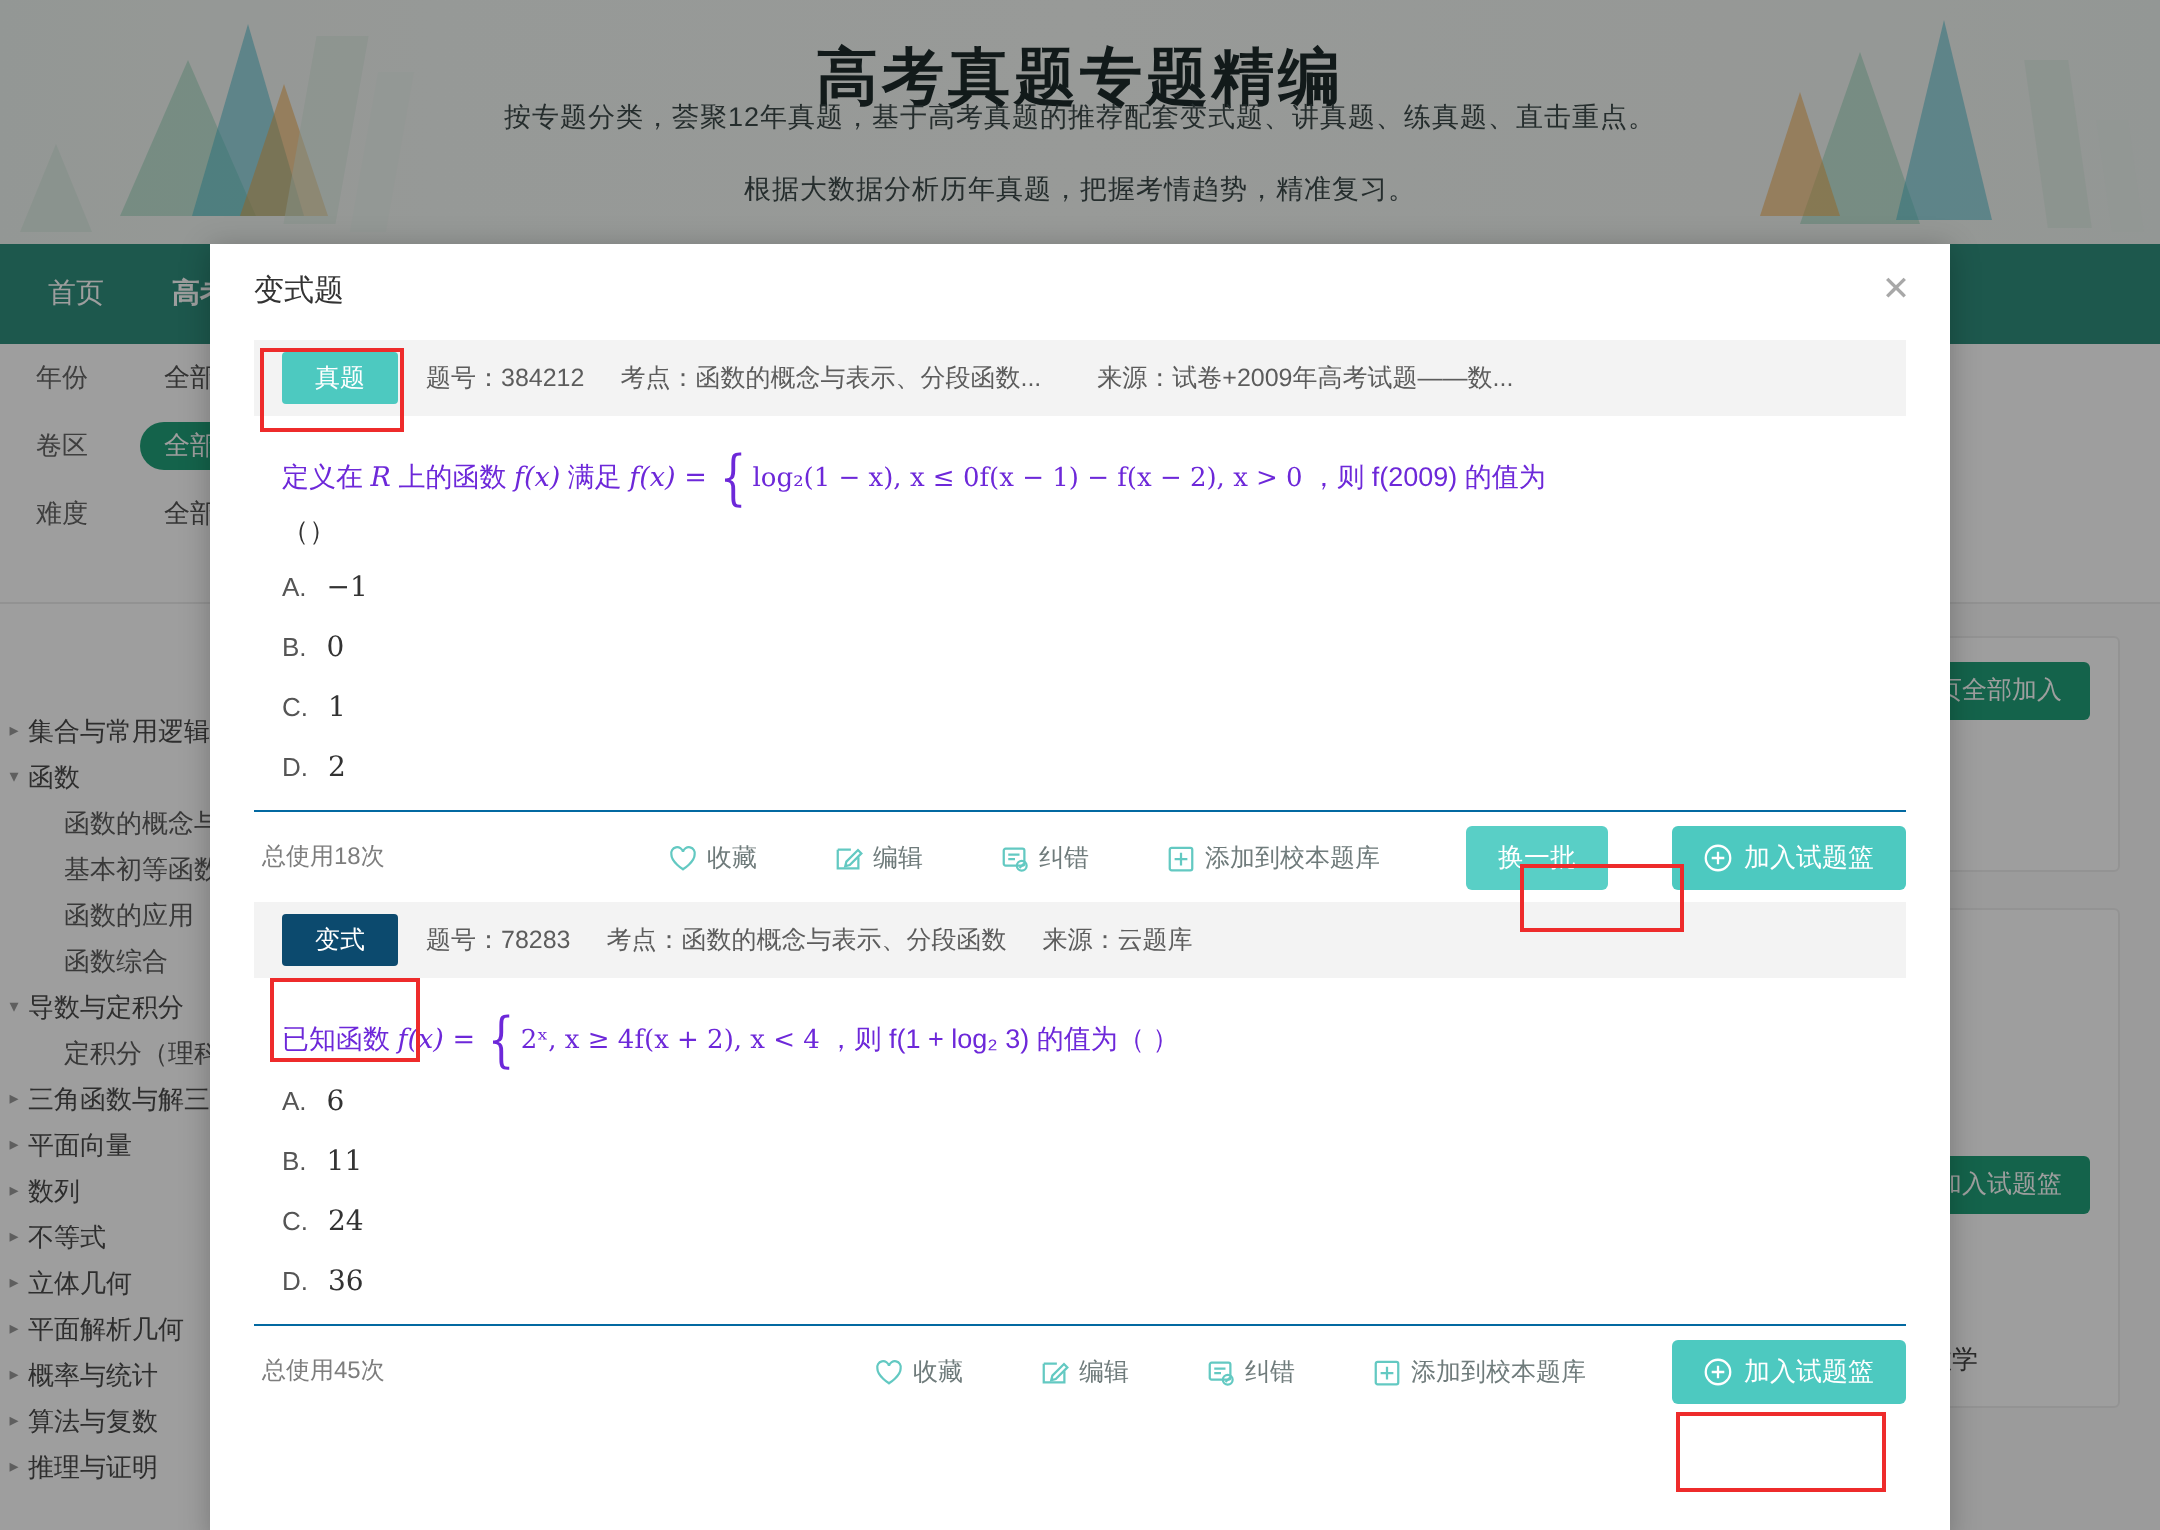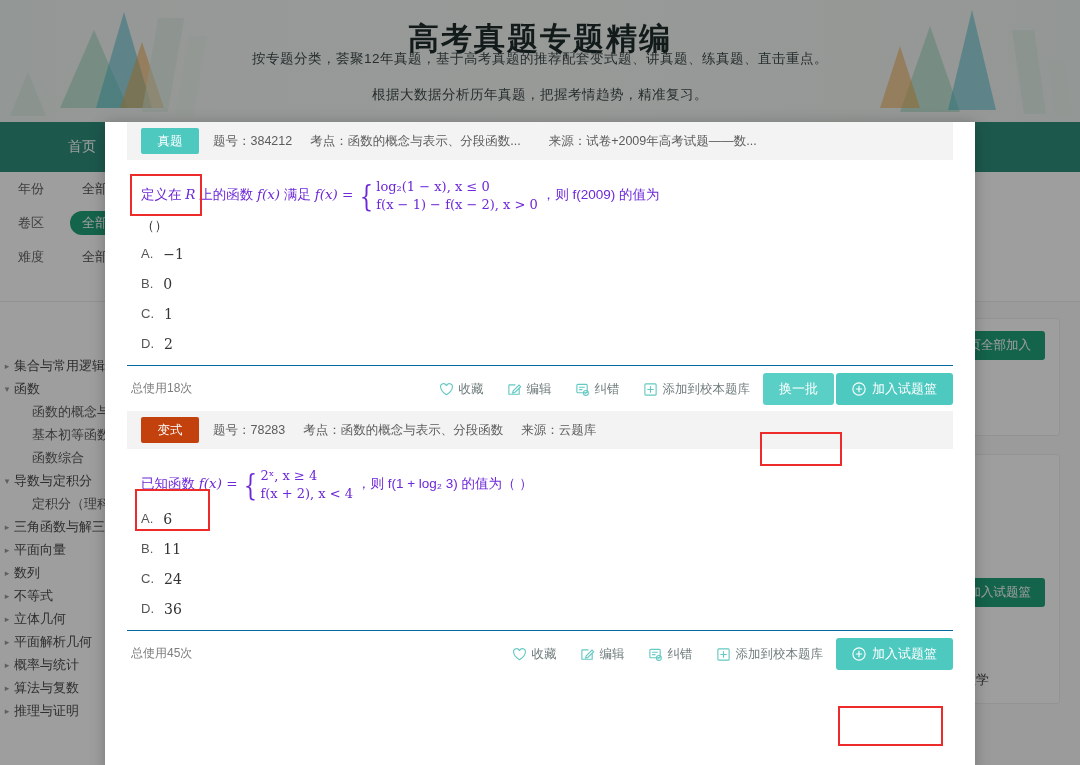--- a/index.html
+++ b/index.html
@@ -48,21 +48,21 @@
     font-size: 13.5px; color: #3d4a4a; letter-spacing: .5px;
   }
   .banner-sub1 { top: 50px; }
   .banner-sub2 { top: 86px; }
 
   .navbar {
     position: absolute; left: 0; top: 122px; width: 1080px; height: 50px;
     background: #2f8f7d;
   }
   .navbar .navitems { display: flex; align-items: center; height: 50px; padding-left: 24px; gap: 34px; }
-  .navbar .navitem { color: #ffffff; font-size: 14px; margin-left: 44px; }
+  .navbar .navitem { color: #ffffff; font-size: 14px; }
   .navbar .navitem.active { font-weight: bold; }
 
   .sub-toolbar {
     position: absolute; left: 0; top: 172px; width: 1080px; height: 130px;
     background: #ffffff; border-bottom: 1px solid #ececec;
   }
   .filter-row { display: flex; align-items: center; height: 34px; padding-left: 18px; gap: 14px; font-size: 13px; color: #4a4a4a; }
   .filter-row .flabel { width: 38px; color: #666; }
   .filter-chip { padding: 3px 12px; border-radius: 13px; color: #555; }
   .filter-chip.on { background: #21a179; color: #fff; }
@@ -116,60 +116,60 @@
     position: relative; background: #f3f3f3; height: 38px;
     display: flex; align-items: center; padding-left: 86px;
     font-size: 12.5px; color: #5c5c5c; margin-bottom: 4px;
   }
   .q-badge {
     position: absolute; left: 14px; top: 6px; width: 58px; height: 26px;
     border-radius: 2px; color: #fff; font-size: 12.5px;
     display: flex; align-items: center; justify-content: center;
   }
   .q-badge.real { background: #4dc9c0; }
-  .q-badge.var  { background: #c2410c; }
+  .q-badge.var  { background: #0c4a6e; }
   .q-meta-sep { display: inline-block; width: 18px; }
 
   .q-stem { padding: 14px 14px 2px 14px; font-size: 13.5px; color: #6d28d9; line-height: 1.5; }
   .q-paren { padding: 2px 14px 4px 14px; font-size: 13.5px; color: #333; }
   .opt-row { padding: 7px 14px; font-size: 13px; color: #333; display: flex; gap: 10px; }
   .opt-key { color: #555; }
   .opt-val { font-family: "DejaVu Serif", "Liberation Serif", serif; font-size: 14px; }
 
   .q-footer {
     position: relative; border-top: 1px solid #0369a1;
     height: 46px; display: flex; align-items: center; margin-top: 6px;
   }
   .usecount { font-size: 12px; color: #7d7d7d; padding-left: 4px; }
-  .actions { position: absolute; right: 0; top: 6px; display: flex; align-items: center; gap: 1px; }
+  .actions { position: absolute; right: 0; top: 6px; display: flex; align-items: center; gap: 16px; }
   .act {
     display: inline-flex; align-items: center; gap: 5px;
     font-size: 12.5px; color: #6f7b7b; padding: 0 11px; cursor: pointer; height: 34px;
   }
   .act svg { display: block; }
   .btn {
     display: inline-flex; align-items: center; justify-content: center; gap: 6px;
     height: 32px; padding: 0 16px; border-radius: 3px; color: #fff;
-    font-size: 13px; cursor: pointer; background: #4dc9c0; margin-left: 1px;
+    font-size: 13px; cursor: pointer; background: #4dc9c0; margin-left: 16px;
   }
   .btn.swap { background: #59cfc6; }
   .btn.basket { background: #4dc9c0; }
 
   
   .hl { position: absolute; border: 2px solid #ee2b2b; pointer-events: none; }
 
   
   .math { font-family: "DejaVu Serif","Liberation Serif",serif; font-style: italic; }
   .mathup { font-family: "DejaVu Serif","Liberation Serif",serif; font-style: normal; }
   .brace {
     display: inline-block; font-size: 30px; line-height: 0.9; vertical-align: middle;
     font-family: "DejaVu Serif", serif; font-weight: 300; transform: scaleX(0.7);
   }
   .cases { display: inline-flex; align-items: center; vertical-align: middle; }
-  .cases-rows { display: inline-flex; flex-direction: column; line-height: 1.35; font-size: 13px; }
+  .cases-rows { display: inline-flex; flex-direction: row; line-height: 1.35; font-size: 13px; text-align: center; }
   .cases-rows > span { white-space: nowrap; }
 </style>
 </head>
 <body>
 
 <div id="page">
 
   <div class="banner">
     <div class="deco d1"></div>
     <div class="deco d2"></div>
@@ -223,20 +223,24 @@
     <div class="tree-node lvl2">
 
       <span>函数的概念与表示</span>
     </div>
     <div class="tree-node lvl2">
 
       <span>基本初等函数</span>
     </div>
     <div class="tree-node lvl2">
 
+      <span>函数的应用</span>
+    </div>
+    <div class="tree-node lvl2">
+
       <span>函数综合</span>
     </div>
     <div class="tree-node">
       <span class="caret">▾</span>
       <span>导数与定积分</span>
     </div>
     <div class="tree-node lvl2">
 
       <span>定积分（理科）</span>
     </div>
@@ -300,20 +304,24 @@
       </div>
       <div class="bg-mathtag">数学</div>
     </div>
   </div>
 </div>
 
 <div id="overlay"></div>
 
 <div id="modal">
 
+  <div class="modal-head">
+    <div class="modal-title">变式题</div>
+    <div class="modal-close">✕</div>
+  </div>
 
   <div class="modal-body">
 
     <div>
       <div class="q-header">
         <div class="q-badge real">真题</div>
         <span>题号：</span>
           <span>384212</span>
         <span class="q-meta-sep"></span>
         <span>考点：</span>

